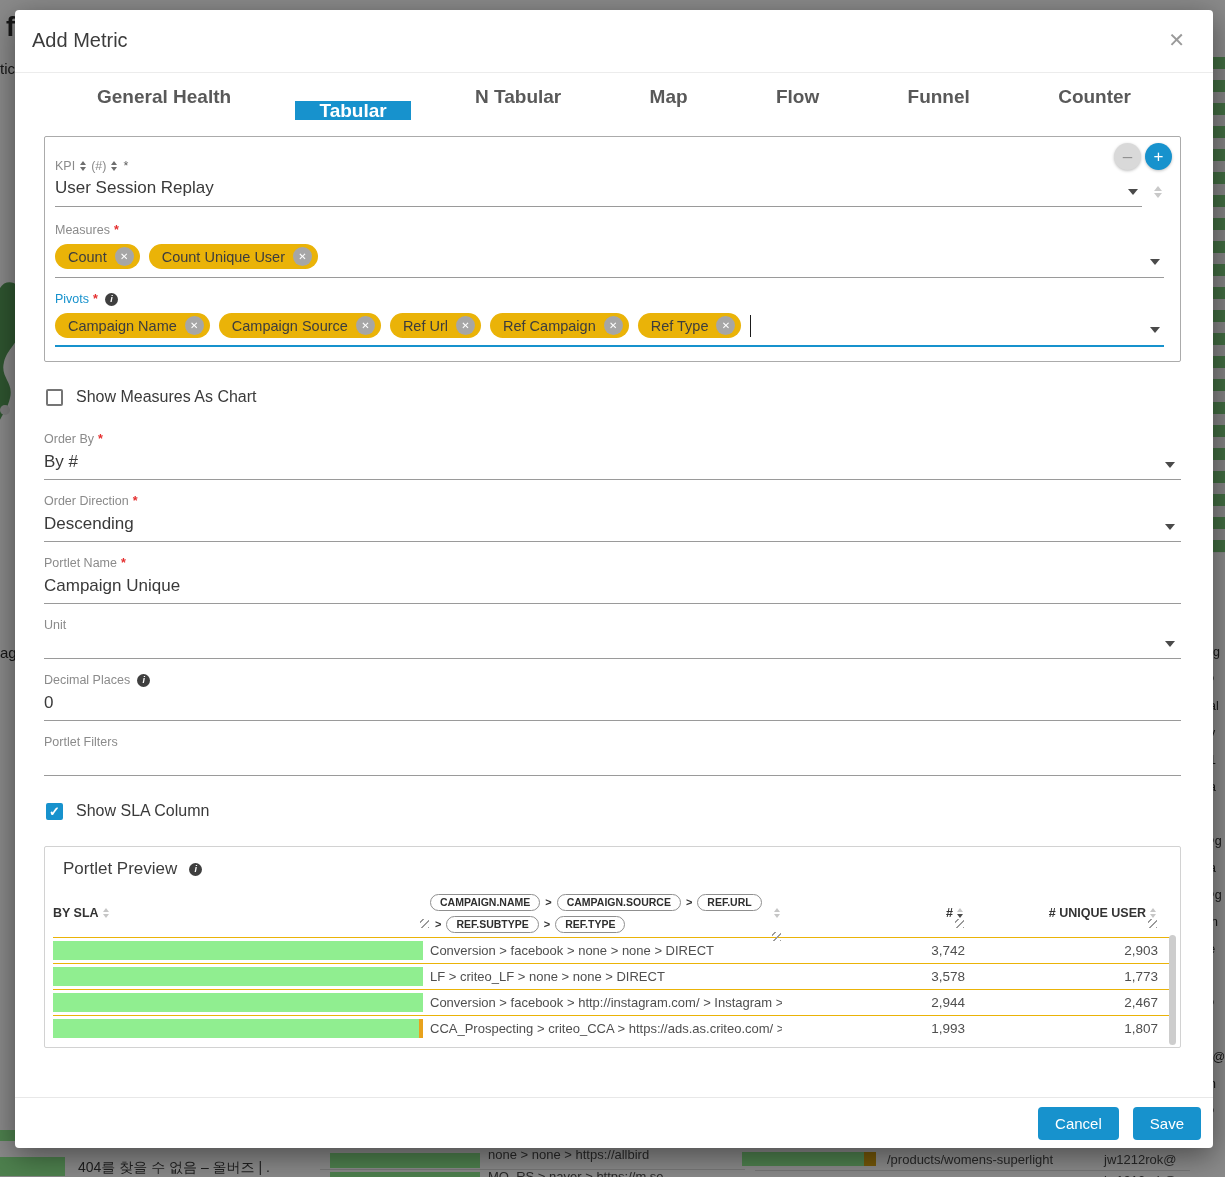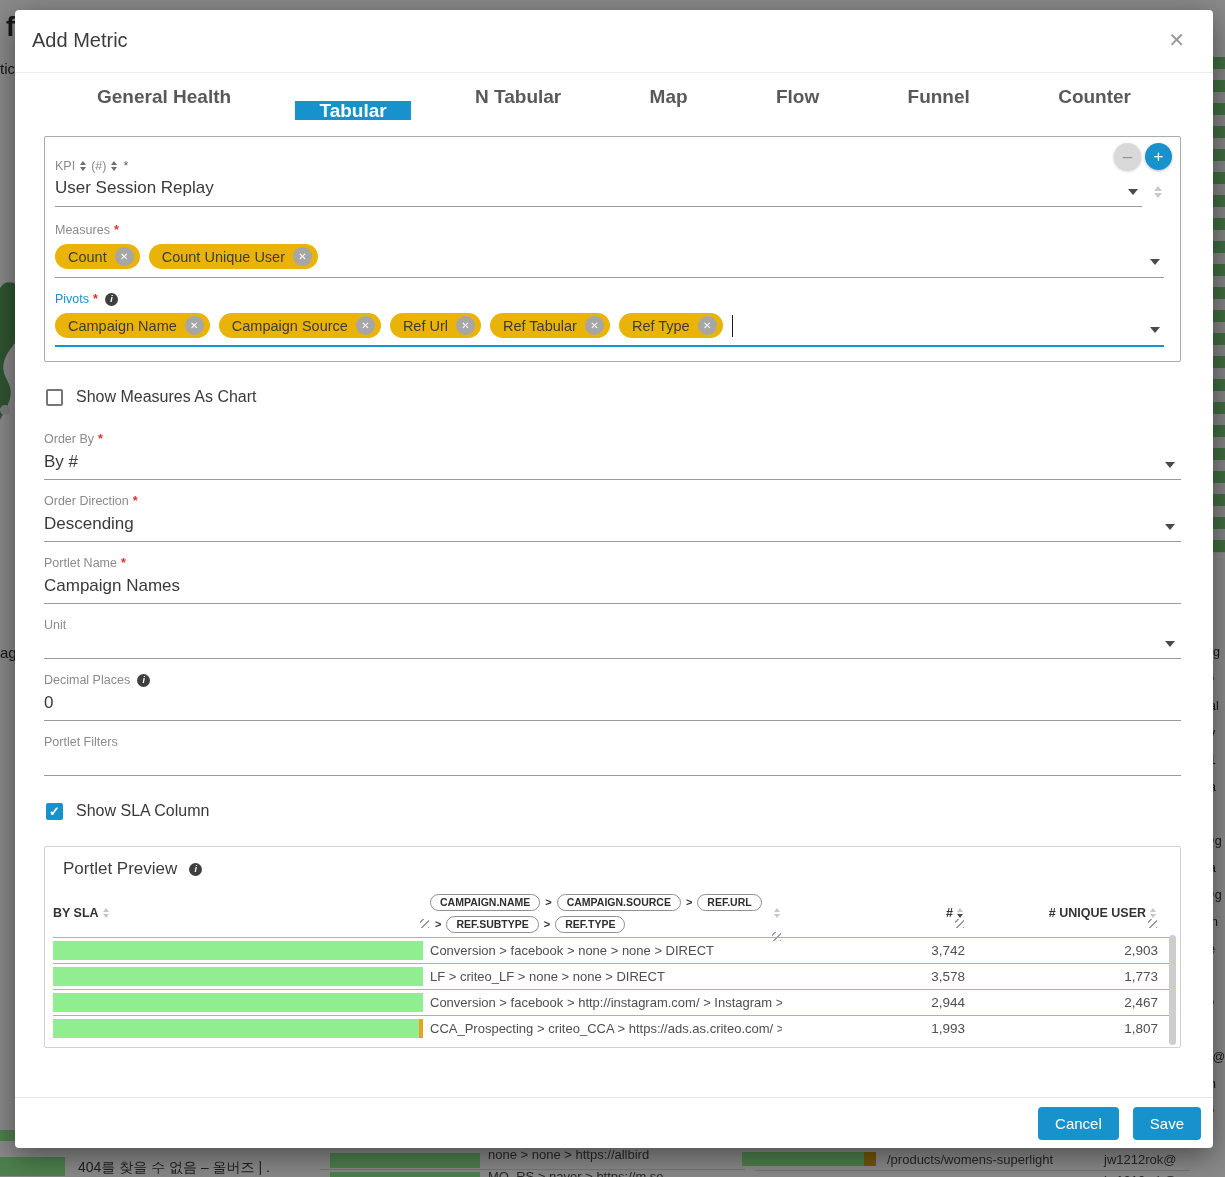--- a/index.html
+++ b/index.html
@@ -247,21 +247,21 @@
           </span>
           <span class="chip">
             <span>Campaign Source</span>
             <span class="chip-x">✕</span>
           </span>
           <span class="chip">
             <span>Ref Url</span>
             <span class="chip-x">✕</span>
           </span>
           <span class="chip">
-            <span>Ref Tabular</span>
+            <span>Ref Campaign</span>
             <span class="chip-x">✕</span>
           </span>
           <span class="chip">
             <span>Ref Type</span>
             <span class="chip-x">✕</span>
           </span>
           <span class="text-cursor"></span>
           <span class="caret"></span>
       </div>
     </div>
@@ -287,21 +287,21 @@
         </div>
       <div class="fvalue">Descending</div>
       <span class="caret"></span>
     </div>
 
     <div class="field">
       <div class="flabel">
           <span>Portlet Name</span>
           <span class="req">*</span>
         </div>
-      <div class="fvalue">Campaign Names</div>
+      <div class="fvalue">Campaign Unique</div>
     </div>
 
     <div class="field tall">
       <div class="flabel">
           <span>Unit</span>
         </div>
       <div class="fvalue"></div>
       <span class="caret"></span>
     </div>
 

